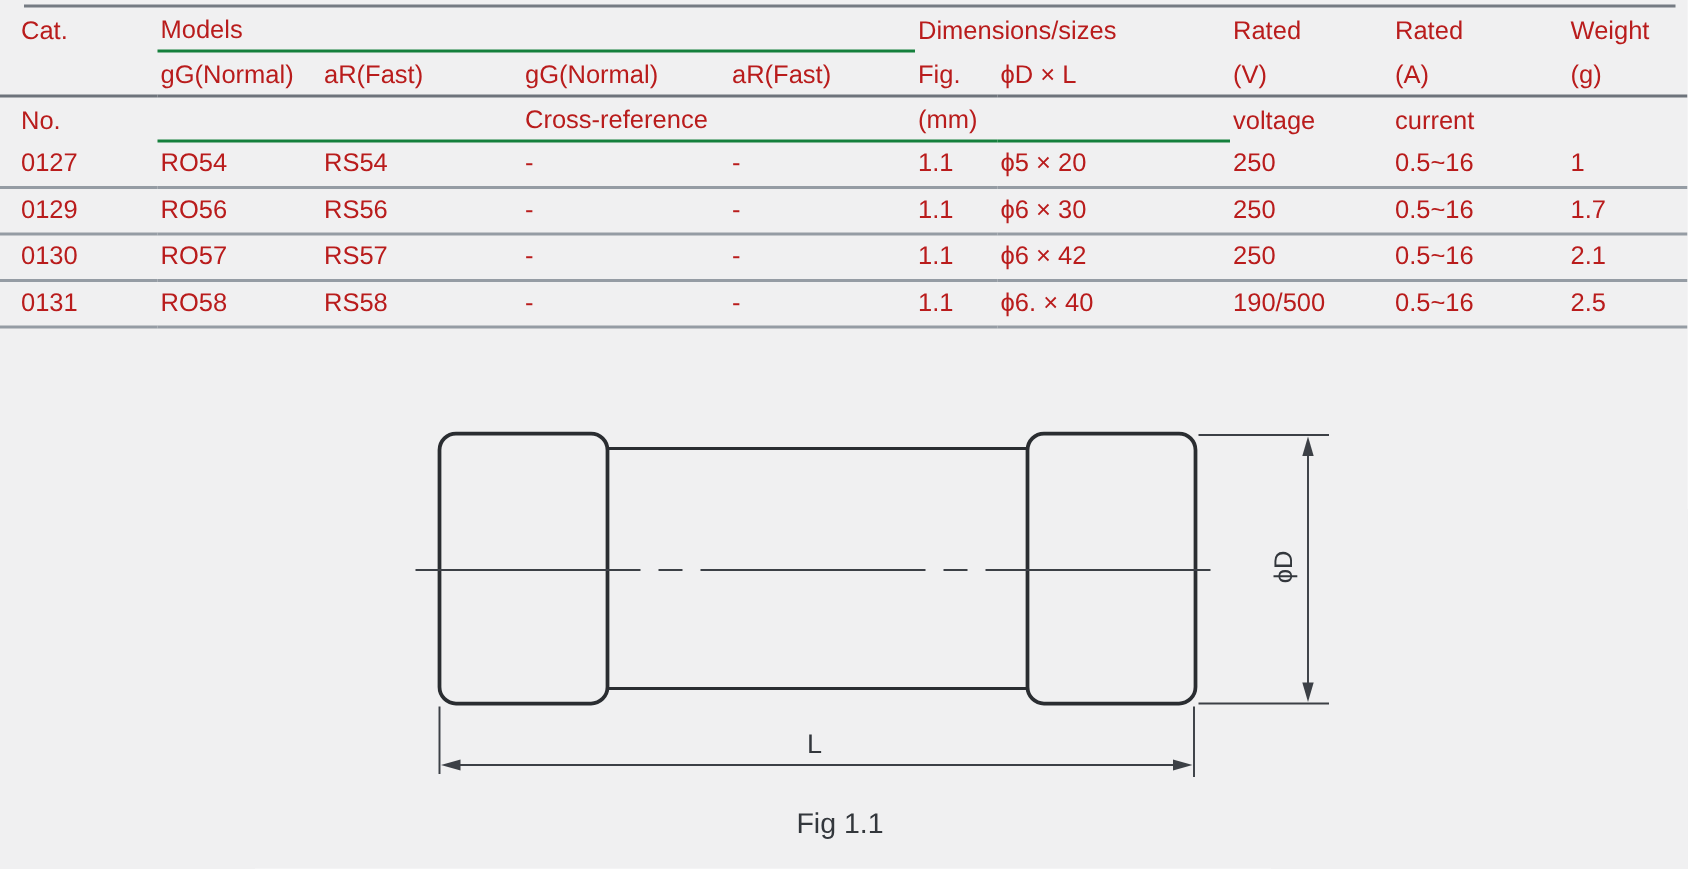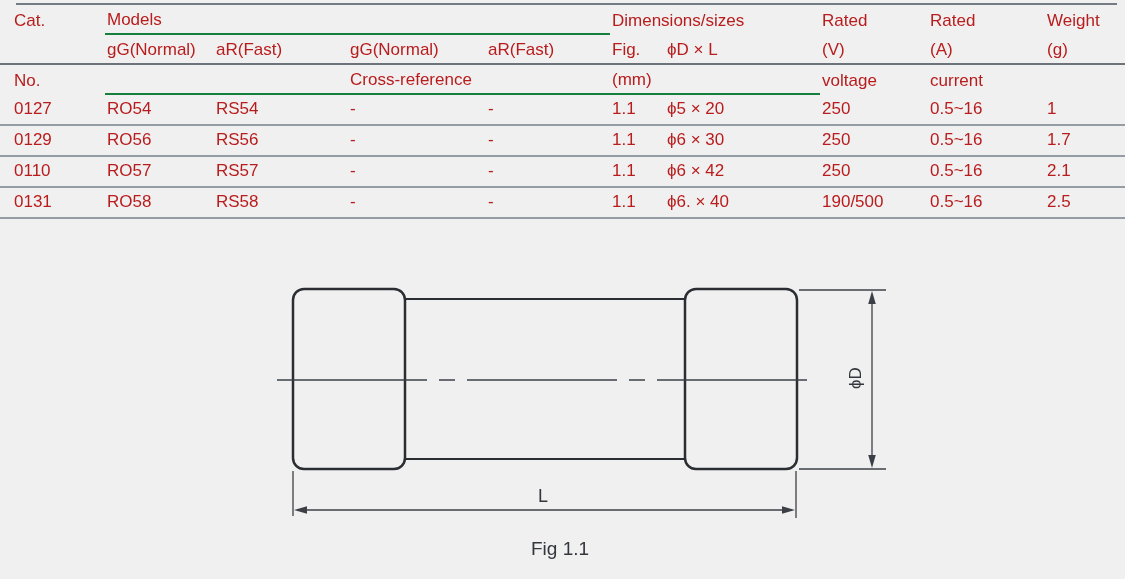--- a/index.html
+++ b/index.html
@@ -102,21 +102,21 @@
         <td>RS56</td>
         <td>-</td>
         <td>-</td>
         <td>1.1</td>
         <td>ϕ6 × 30</td>
         <td>250</td>
         <td>0.5~16</td>
         <td class="pad-last">1.7</td>
       </tr>
       <tr>
-        <td class="pad-first">0110</td>
+        <td class="pad-first">0130</td>
         <td>RO57</td>
         <td>RS57</td>
         <td>-</td>
         <td>-</td>
         <td>1.1</td>
         <td>ϕ6 × 42</td>
         <td>250</td>
         <td>0.5~16</td>
         <td class="pad-last">2.1</td>
       </tr>

